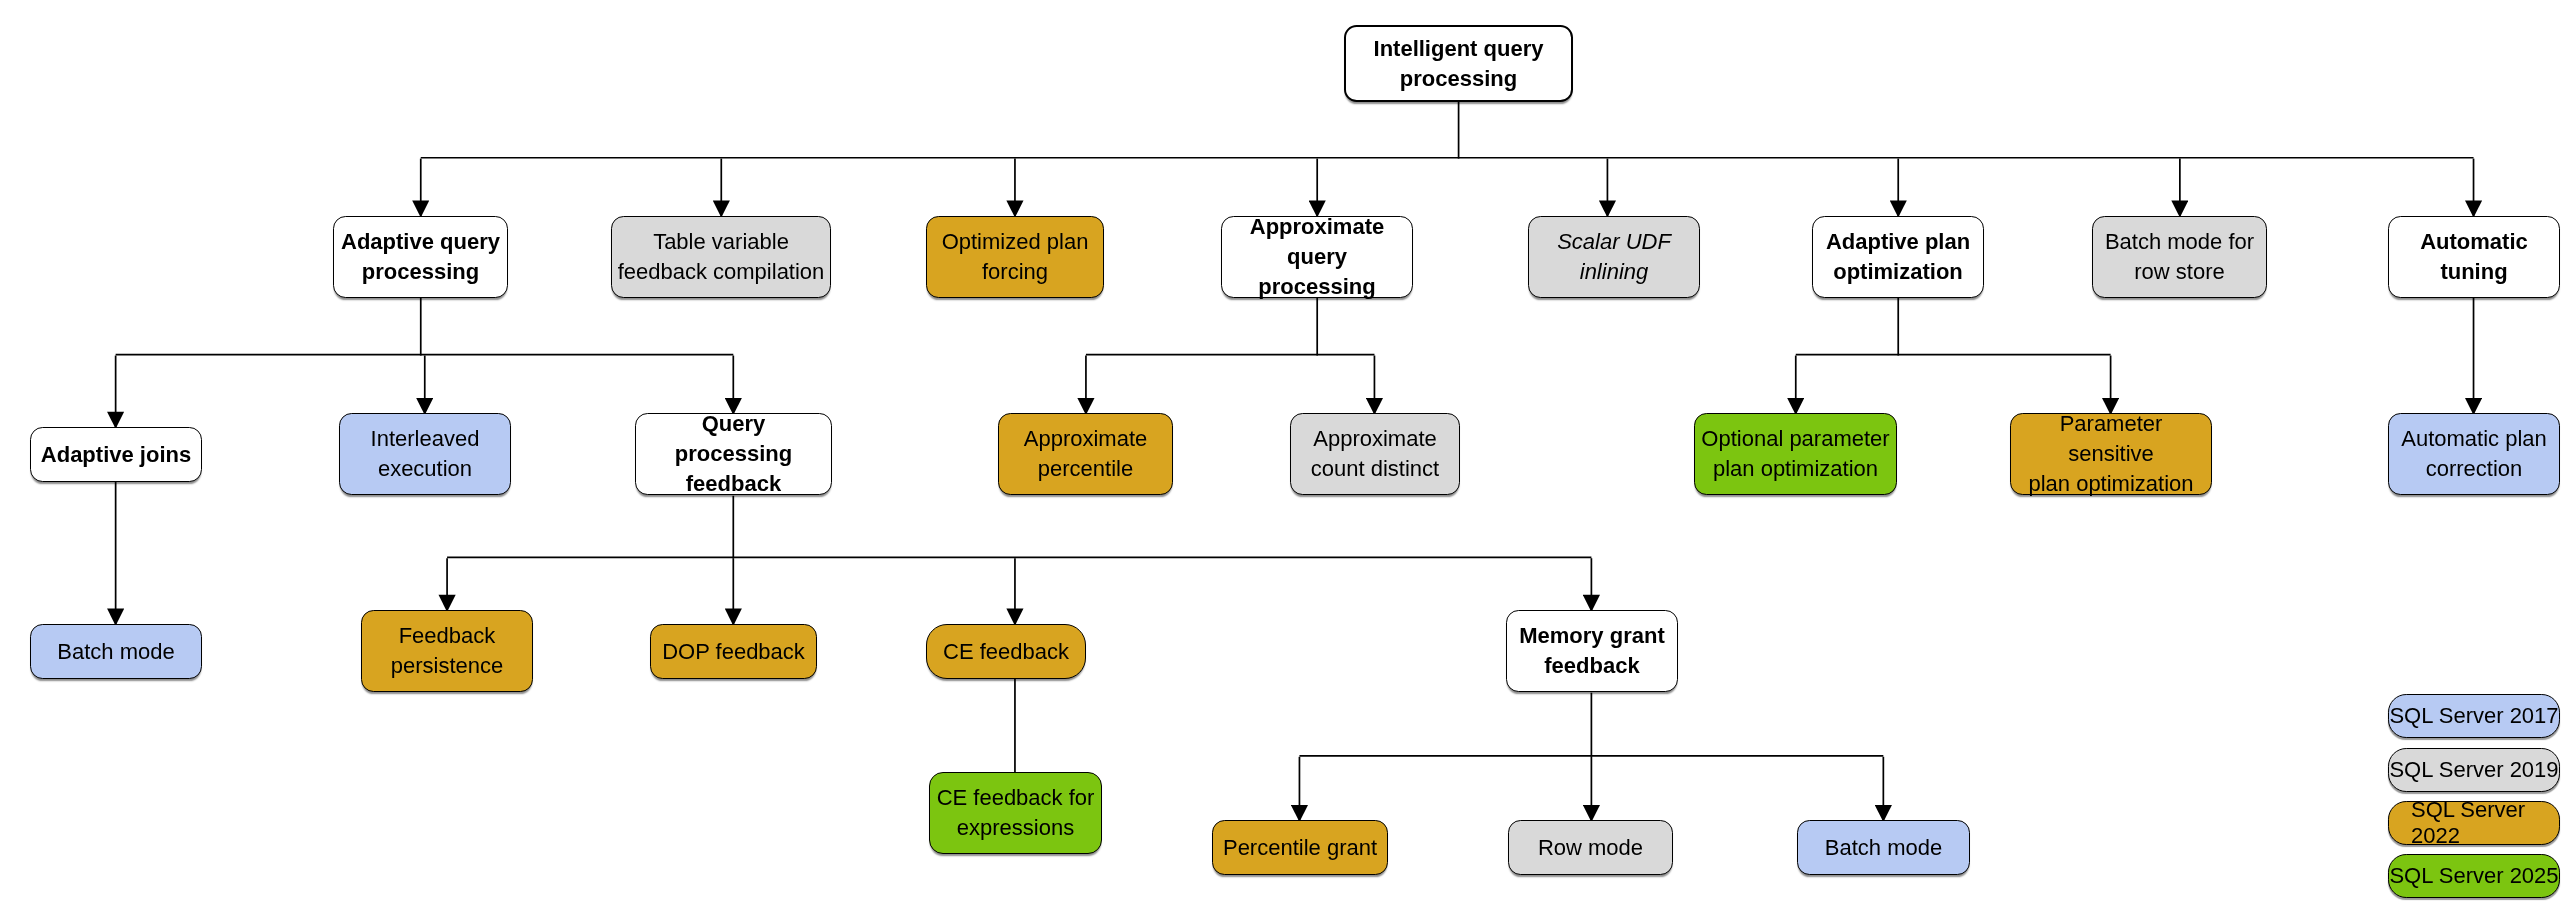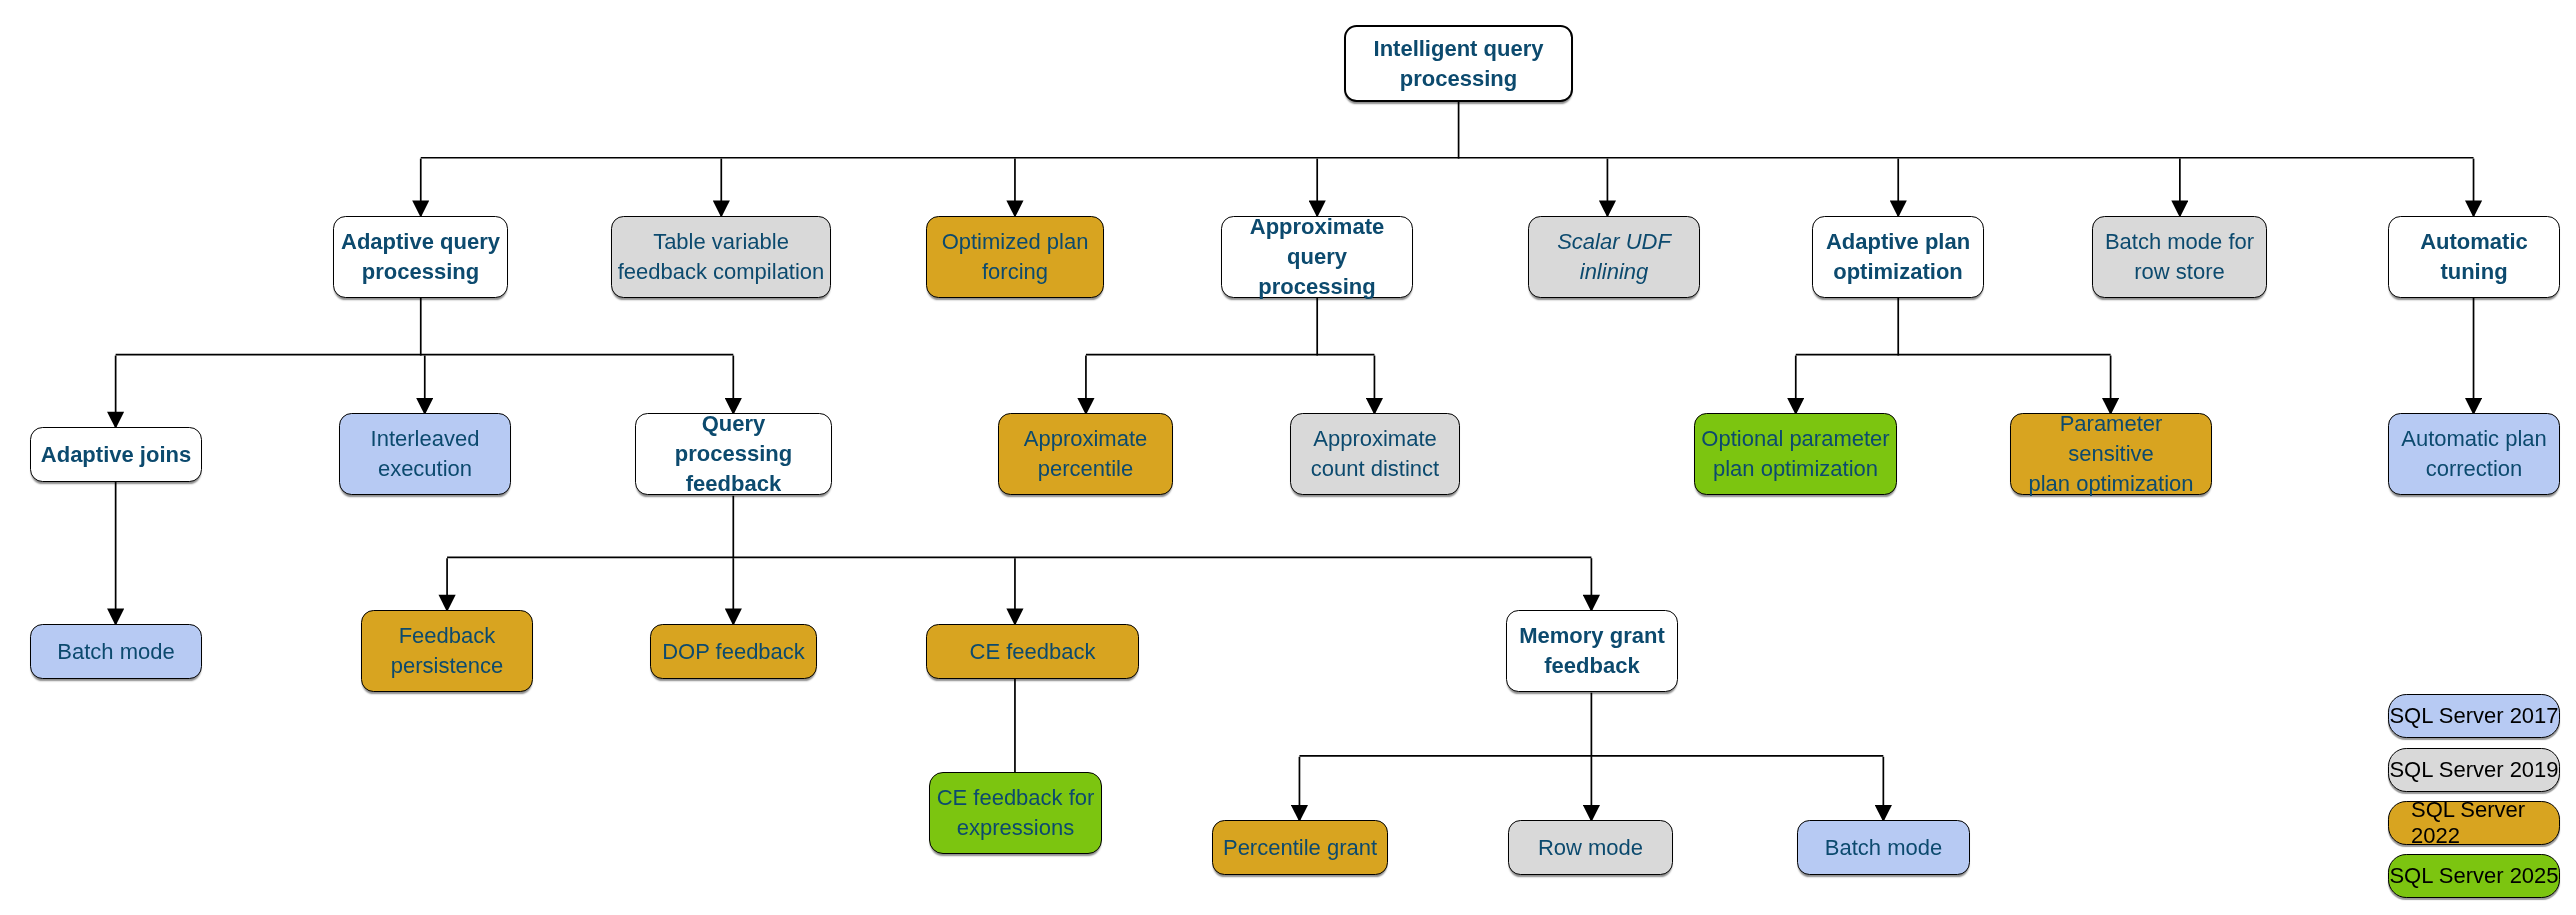--- a/index.html
+++ b/index.html
@@ -15,21 +15,21 @@
   .node{
     position:absolute;
     box-sizing:border-box;
     display:flex;align-items:center;justify-content:center;
     text-align:center;
     white-space:pre-line;
     border:1.7px solid #000;
     border-radius:12.6px;
     font-size:22px;
     line-height:1.35;
-    color:#0c4a6e;
+    color:#000000;
     padding:0 4.6px;
     background:#fff;
     box-shadow:0 2.3px 1.7px -1.1px rgba(0,0,0,0.45);
   }
   .node.root{border-width:2.9px;}
   [data-version="category"]{background:#FFFFFF;font-weight:700;font-size:22px;}
   [data-version="2017"]{background:#B7CAF3;}
   [data-version="2019"]{background:#D9D9D9;}
   [data-version="2022"]{background:#D8A420;}
   [data-version="2025"]{background:#7CC510;}
@@ -138,21 +138,21 @@
 plan optimization</div>
   <div class="node" style="left: 2010px; top: 413px; width: 202px; height: 82px; background: rgb(216, 164, 32);" data-version="2022">Parameter sensitive
 plan optimization</div>
   <div class="node" style="left: 2388px; top: 413px; width: 172px; height: 82px; background: rgb(183, 202, 243);" data-version="2017">Automatic plan
 correction</div>
 
   <div class="node" style="left: 30px; top: 624px; width: 172px; height: 55px; background: rgb(183, 202, 243);" data-version="2017">Batch mode</div>
   <div class="node" style="left: 361px; top: 610px; width: 172px; height: 82px; background: rgb(216, 164, 32);" data-version="2022">Feedback
 persistence</div>
   <div class="node" style="left: 650px; top: 624px; width: 167px; height: 55px; background: rgb(216, 164, 32);" data-version="2022">DOP feedback</div>
-  <div class="node" style="left: 926px; top: 624px; width: 213px; height: 55px; background: rgb(216, 164, 32);" data-version="2022">CE feedback</div>
+  <div class="node" style="left: 926px; top: 624px; width: 160px; height: 55px; background: rgb(216, 164, 32); border-radius: 21px;" data-version="2022">CE feedback</div>
   <div class="node" style="left: 1506px; top: 610px; width: 172px; height: 82px; background: rgb(255, 255, 255);" data-version="category">Memory grant
 feedback</div>
 
   <div class="node" style="left: 929px; top: 772px; width: 173px; height: 82px; background: rgb(124, 197, 16); border-radius: 14px;" data-version="2025">CE feedback for
 expressions</div>
   <div class="node" style="left: 1212px; top: 820px; width: 176px; height: 55px; background: rgb(216, 164, 32);" data-version="2022">Percentile grant</div>
   <div class="node" style="left: 1508px; top: 820px; width: 165px; height: 55px; background: rgb(217, 217, 217);" data-version="2019">Row mode</div>
   <div class="node" style="left: 1797px; top: 820px; width: 173px; height: 55px; background: rgb(183, 202, 243);" data-version="2017">Batch mode</div>
 
   <div class="pill" style="top: 694px; background: rgb(183, 202, 243);" data-version="2017">SQL Server 2017</div>

